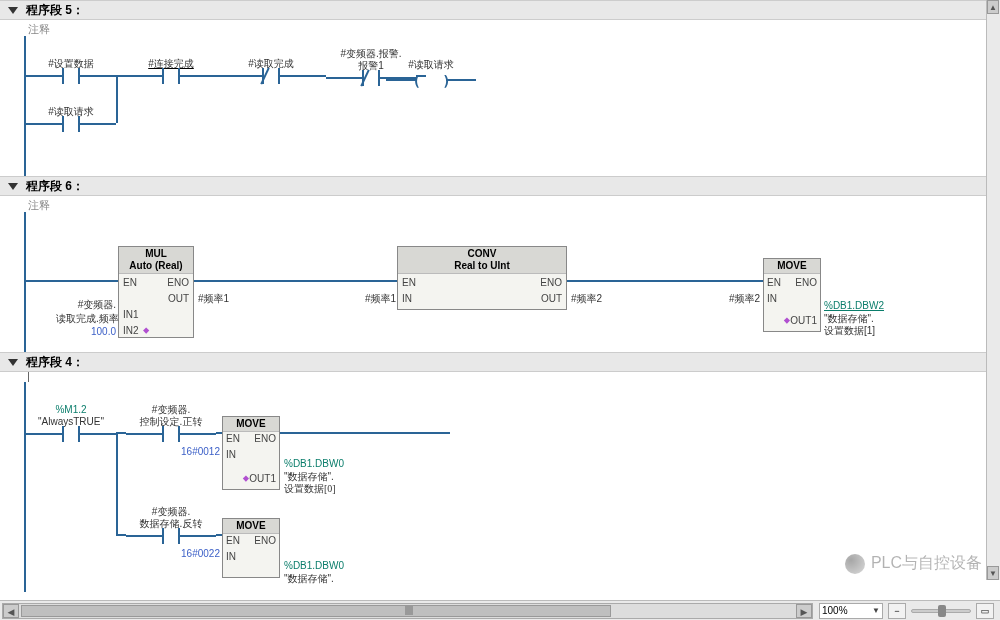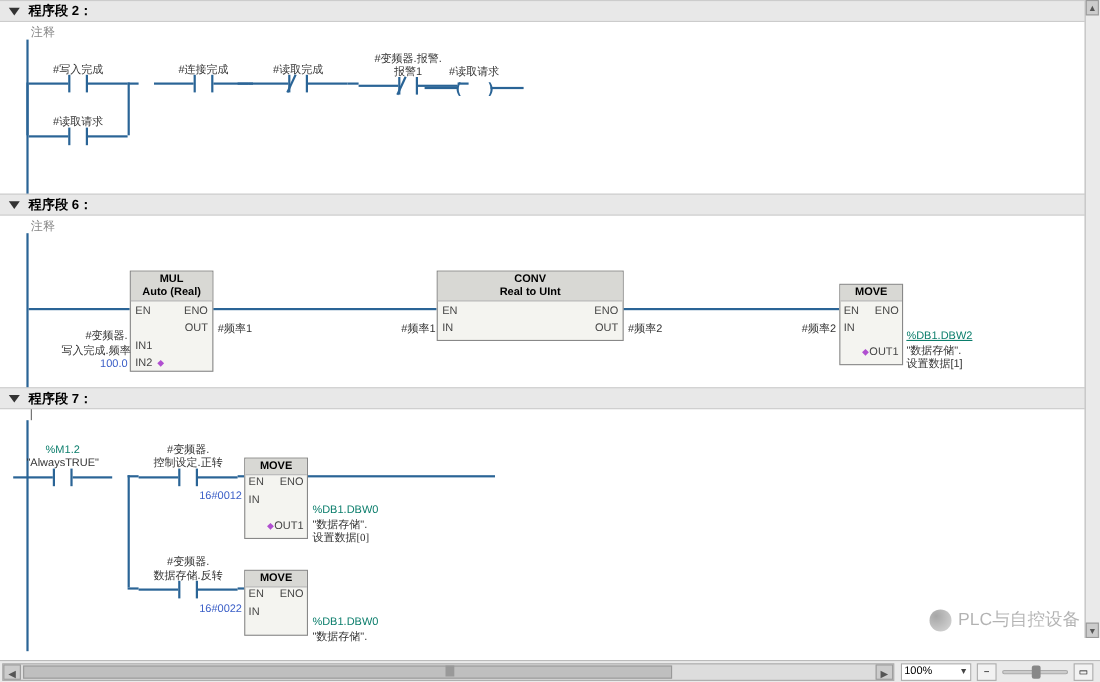--- a/index.html
+++ b/index.html
@@ -155,34 +155,34 @@
   .scroll-v .arrow.t{top:0;}
   .scroll-v .arrow.b{bottom:0;}
 </style>
 </head>
 <body>
 
 <div class="canvas">
 
   <div class="network-header">
     <div class="triangle"></div>
-    <span class="network-title">程序段 2：</span>
+    <span class="network-title">程序段 5：</span>
   </div>
   <div class="comment-row">注释</div>
   <div class="rung-area" style="height:140px;">
     <div class="power-rail"></div>
 
     <div class="contact" style="left:26px; top:22px;">
-      <div class="lbl">#写入完成</div>
+      <div class="lbl">#设置数据</div>
       <div class="symline">
           <div class="bars"></div>
         </div>
     </div>
     <div class="hline" style="left:116px; top:39px; width:10px;"></div>
-    <div class="contact" style="left:140px; top:22px;">
+    <div class="contact" style="left:126px; top:22px;text-decoration:underline;">
       <div class="lbl">#连接完成</div>
       <div class="symline">
           <div class="bars"></div>
         </div>
     </div>
     <div class="hline" style="left:216px; top:39px; width:10px;"></div>
     <div class="contact neg" style="left:226px; top:22px;">
       <div class="lbl">#读取完成</div>
       <div class="symline">
           <div class="bars"></div>
@@ -228,21 +228,21 @@
       <div class="fheader"><span>MUL</span><br><span>Auto (Real)</span></div>
       <span class="pin-lbl in" style="left:4px; top:30px;">EN</span>
       <span class="pin-lbl out" style="right:4px; top:30px;">ENO</span>
       <span class="pin-lbl out" style="right:4px; top:46px;">OUT</span>
       <span class="pin-lbl in" style="left:4px; top:62px;">IN1</span>
       <span class="pin-lbl in" style="left:4px; top:78px;">IN2</span>
       <span class="question" style="position:absolute; left:22px; top:78px;">⬥</span>
     </div>
     <div class="signal" style="left:56px; top:86px; text-align:right; width:60px;">
       <div>#变频器.</div>
-      <div>写入完成.频率</div>
+      <div>读取完成.频率</div>
     </div>
     <div class="signal literal" style="left:78px; top:114px; width:38px; text-align:right;">100.0</div>
     <div class="signal" style="left:198px; top:80px;">#频率1</div>
 
     <div class="hline" style="left:194px; top:68px; width:203px;"></div>
 
     <div class="fbox" style="left:397px; top:34px; width:170px; height:64px;">
       <div class="fheader"><span>CONV</span><br><span>Real  to  UInt</span></div>
       <span class="pin-lbl in" style="left:4px; top:30px;">EN</span>
       <span class="pin-lbl out" style="right:4px; top:30px;">ENO</span>
@@ -263,27 +263,27 @@
       <span class="question" style="position:absolute; right:30px; top:56px;">⬥</span>
     </div>
     <div class="signal" style="left:718px; top:80px; width:42px; text-align:right;">#频率2</div>
     <div class="signal addr" style="left:824px; top:88px;text-decoration:underline;">%DB1.DBW2</div>
     <div class="signal" style="left:824px; top:100px;">"数据存储".</div>
     <div class="signal" style="left:824px; top:112px;">设置数据[1]</div>
   </div>
 
   <div class="network-header">
     <div class="triangle"></div>
-    <span class="network-title">程序段 7：</span>
+    <span class="network-title">程序段 4：</span>
   </div>
   <div class="comment-row" style="height:10px; padding:0 28px;"><span style="border-left:1px solid #666; display:inline-block; height:10px;"></span></div>
   <div class="rung-area" style="height:210px;">
     <div class="power-rail" style="top:0;bottom:0;"></div>
 
-    <div class="contact" style="left:12px; top:22px;">
+    <div class="contact" style="left:26px; top:22px;">
       <div class="lbl addr" style="color:#0a7d6b;">%M1.2</div>
       <div class="lbl">"AlwaysTRUE"</div>
       <div class="symline">
           <div class="bars"></div>
         </div>
     </div>
     <div class="hline" style="left:116px; top:50px; width:10px;"></div>
     <div class="contact" style="left:126px; top:22px;">
       <div class="lbl">#变频器.</div>
       <div class="lbl">控制设定.正转</div>

